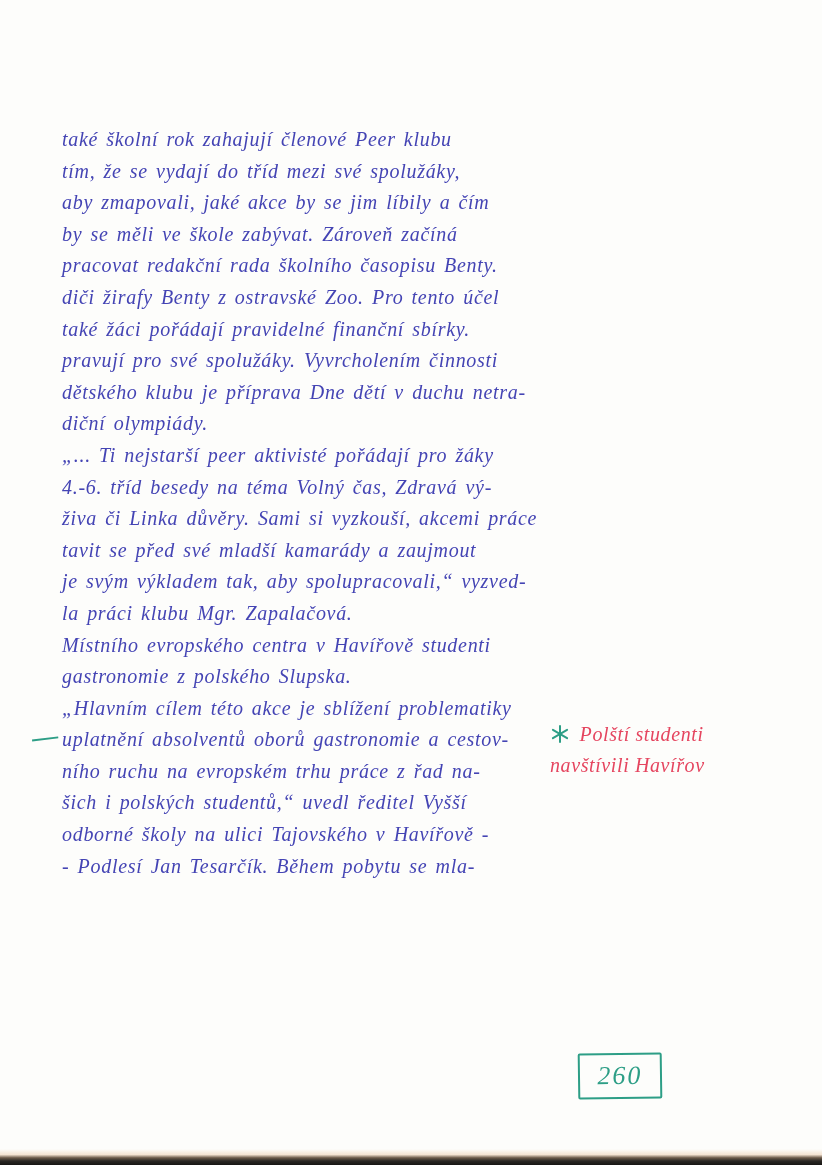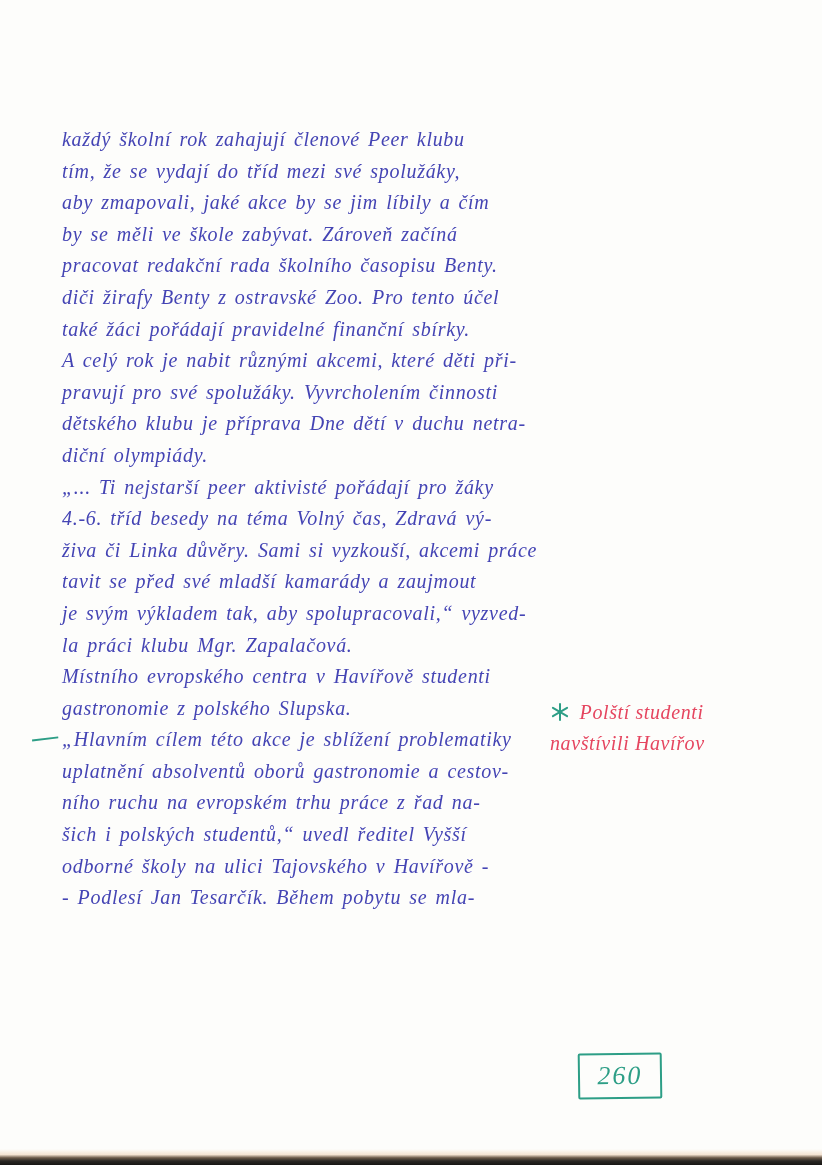--- a/index.html
+++ b/index.html
@@ -39,21 +39,21 @@
     top: 722px;
     color: var(--ink-teal, #2d9e86);
     font-size: 26px;
     font-weight: bold;
     transform: rotate(-7deg);
   }
   
   .margin-note {
     position: absolute;
     left: 550px;
-    top: 697px;
+    top: 719px;
     width: 250px;
     font-style: italic;
     font-size: 20px;
     letter-spacing: 0.6px;
     color: var(--ink-red, #e5455f);
     line-height: 31px;
   }
   .note-row { white-space: nowrap; }
   .asterisk {
     display: inline-block;
@@ -95,28 +95,27 @@
       #2a2724 75%,
       #171513 100%);
   }
 </style>
 </head>
 <body>
 
 <div class="page">
 
   <div class="hw-text">
-      <div class="hw-line">každý školní rok zahajují členové Peer klubu</div>
+      <div class="hw-line">také školní rok zahajují členové Peer klubu</div>
       <div class="hw-line">tím, že se vydají do tříd mezi své spolužáky,</div>
       <div class="hw-line">aby zmapovali, jaké akce by se jim líbily a čím</div>
       <div class="hw-line">by se měli ve škole zabývat. Zároveň začíná</div>
       <div class="hw-line">pracovat redakční rada školního časopisu Benty.</div>
       <div class="hw-line">diči žirafy Benty z ostravské Zoo. Pro tento účel</div>
       <div class="hw-line">také žáci pořádají pravidelné finanční sbírky.</div>
-      <div class="hw-line">A celý rok je nabit různými akcemi, které děti při-</div>
       <div class="hw-line">pravují pro své spolužáky. Vyvrcholením činnosti</div>
       <div class="hw-line">dětského klubu je příprava Dne dětí v duchu netra-</div>
       <div class="hw-line">diční olympiády.</div>
       <div class="hw-line">„... Ti nejstarší peer aktivisté pořádají pro žáky</div>
       <div class="hw-line">4.-6. tříd besedy na téma Volný čas, Zdravá vý-</div>
       <div class="hw-line">živa či Linka důvěry. Sami si vyzkouší, akcemi práce</div>
       <div class="hw-line">tavit se před své mladší kamarády a zaujmout</div>
       <div class="hw-line">je svým výkladem tak, aby spolupracovali,“ vyzved-</div>
       <div class="hw-line">la práci klubu Mgr. Zapalačová.</div>
       <div class="hw-line">Místního evropského centra v Havířově studenti</div>

